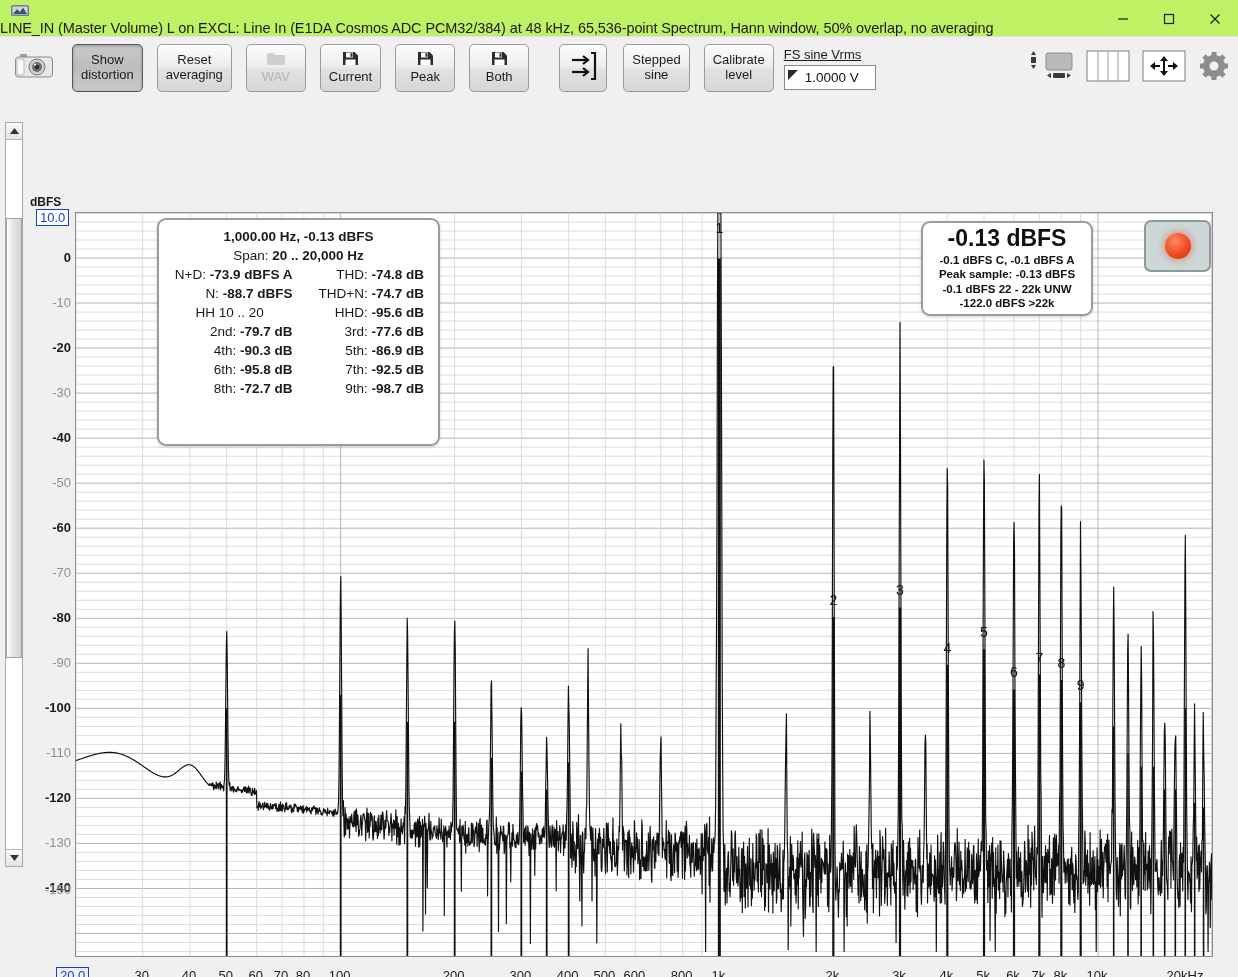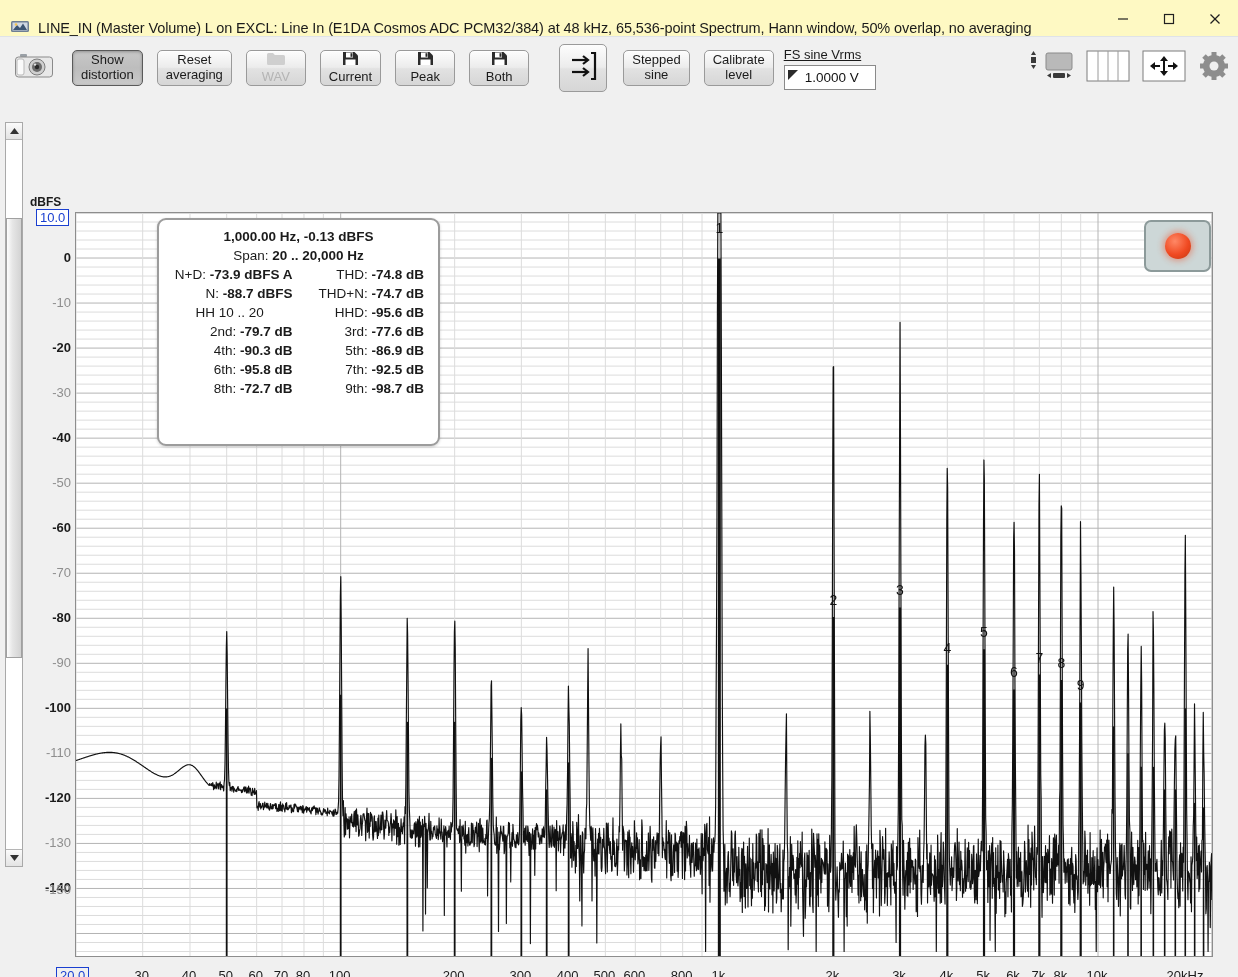--- a/index.html
+++ b/index.html
@@ -8,24 +8,25 @@
     width:1238px; height:977px;
     font-family:"Liberation Sans", sans-serif;
     background:#f0f0f0;
     overflow:hidden;
     -webkit-font-smoothing:antialiased;
   }
 
   
   .titlebar{
     height:37px; width:100%;
-    background:#fef9c3;
-    display:flex; align-items:flex-end;
+    background:#bef264;
+    display:flex; align-items:flex-start;
     border-bottom:1px solid #dfe3e8;
     position:relative;
+    flex-direction:column;
   }
   .title-icon{
     width:20px;height:20px;margin-left:10px;margin-right:8px;
     flex:0 0 auto; position:relative;
   }
   .title-text{
     font-size:14.5px; color:#1b1b1b; white-space:nowrap;
     letter-spacing:-0.1px;
   }
   .wincontrols{ position:absolute; right:0; top:0; height:37px; display:flex; }
@@ -40,21 +41,21 @@
     background:#f0f0f0;
     display:flex; align-items:center;
     padding-left:10px;
     position:relative;
   }
   .tb-btn{
     background:linear-gradient(180deg,#fdfdfd 0%,#ececec 48%,#e2e2e2 52%,#d6d6d6 100%);
     border:1px solid #9a9a9a;
     border-radius:5px;
     min-width:60px;
-    height:36px;
+    height:48px;
     display:flex;flex-direction:column;align-items:center;justify-content:center;
     font-size:13px; color:#1b1b1b; line-height:1.12;
     cursor:pointer; user-select:none;
     padding:0 8px;
     box-shadow:0 1px 0 rgba(255,255,255,.8) inset;
   }
   .tb-btn.pressed{
     background:linear-gradient(180deg,#c8c8c8 0%,#bdbdbd 50%,#c9c9c9 100%);
     border-color:#5a5a5a;
     box-shadow:inset 0 1px 3px rgba(0,0,0,.28);
@@ -645,18 +646,25 @@
         <span class="k">8th:</span>
         <span class="v">-72.7 dB</span>
       </div>
       <div class="mb-cell">
         <span class="k">9th:</span>
         <span class="v">-98.7 dB</span>
       </div>
     </div>
   </div>
 
+  <div class="infobox" id="level-box">
+    <div class="lb-main">-0.13 dBFS</div>
+    <div class="lb-sub">-0.1 dBFS C, -0.1 dBFS A</div>
+    <div class="lb-sub">Peak sample: -0.13 dBFS</div>
+    <div class="lb-sub">-0.1 dBFS 22 - 22k UNW</div>
+    <div class="lb-sub">-122.0 dBFS &gt;22k</div>
+  </div>
 
   <div class="rec-btn">
     <span class="rec-dot"></span>
   </div>
 
 </div>
 
 </body></html>

